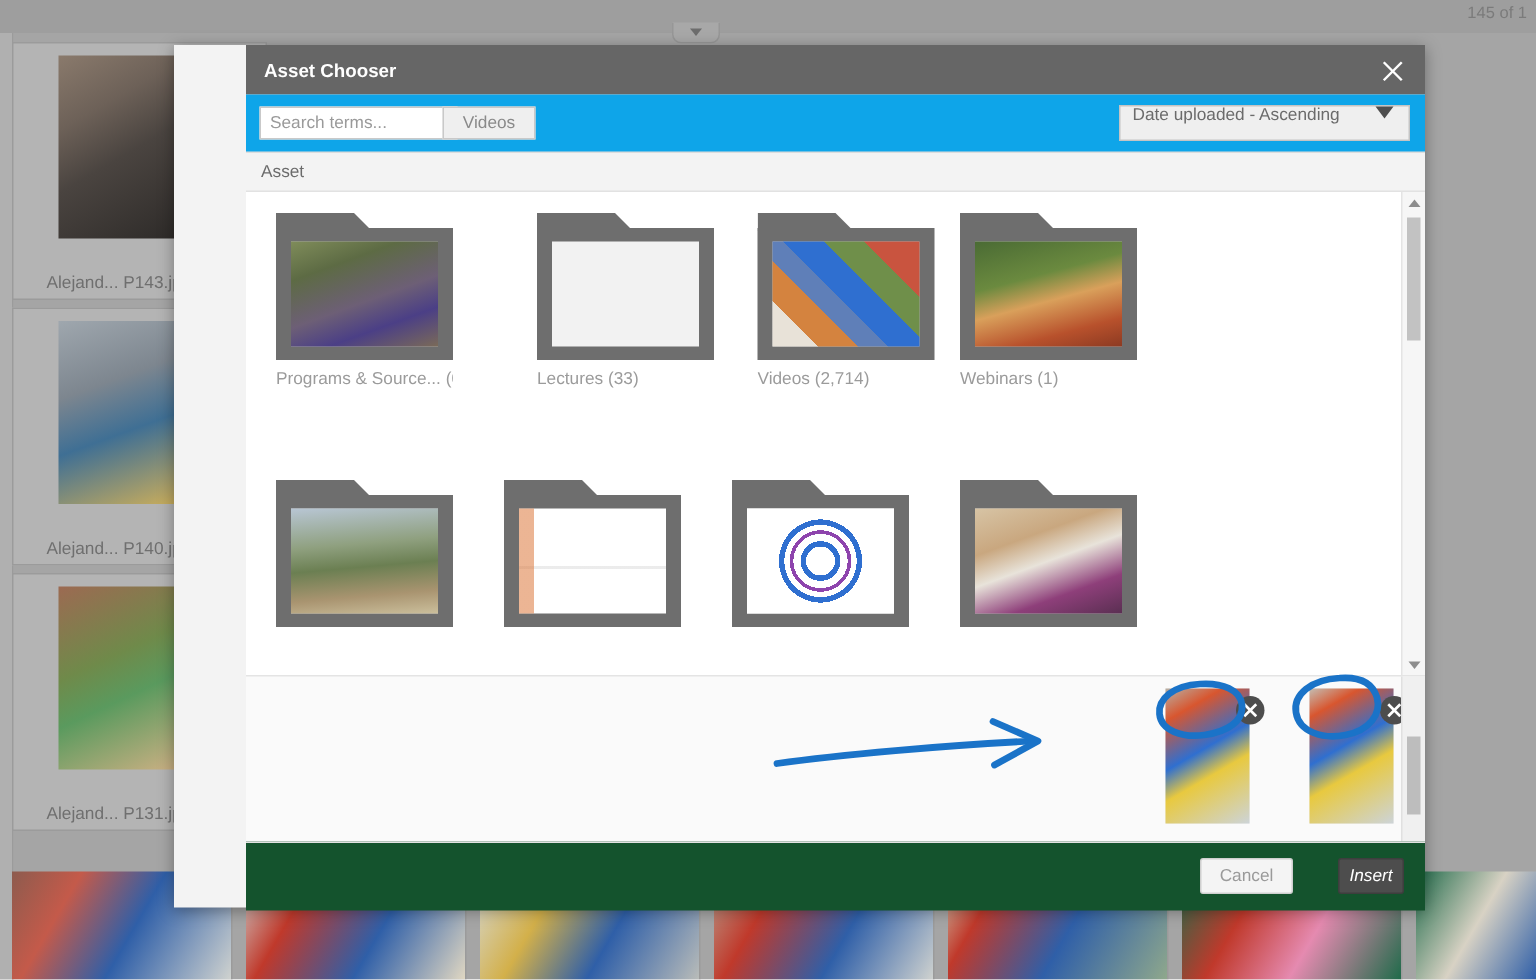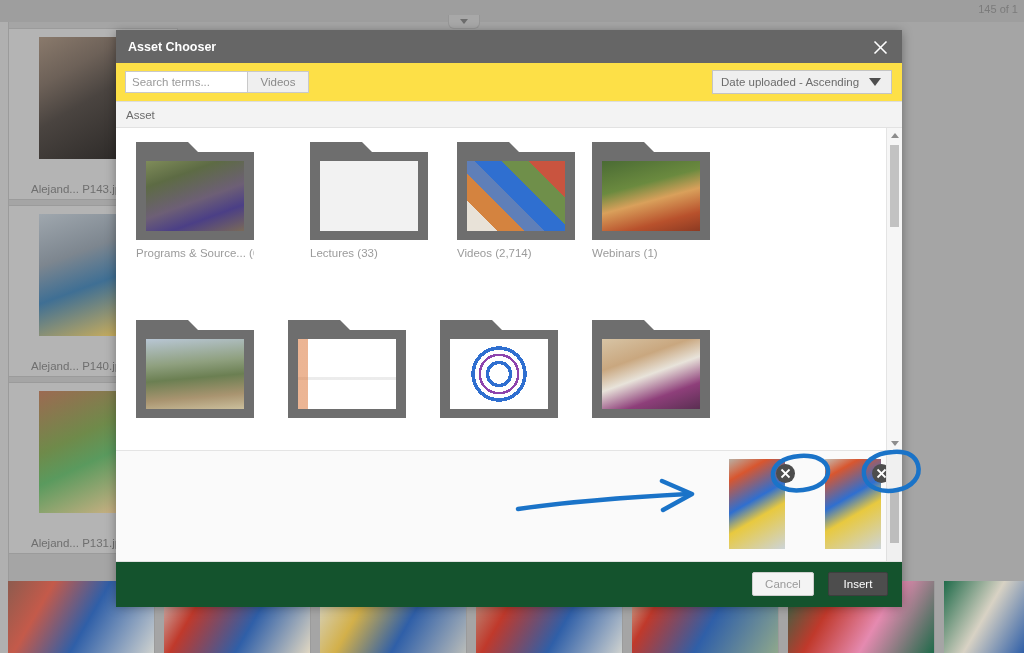--- a/index.html
+++ b/index.html
@@ -62,59 +62,60 @@
     border-right: 1px solid #9b9b9b;
     background-size: cover; background-position: center top;
   }
 
   
   .modal {
     position: absolute; left: 116px; top: 30px;
     width: 786px; height: 575px;
     background: #f3f3f3;
     box-shadow: 0 2px 10px rgba(0,0,0,.35);
+    padding-left: 48px;
   }
   .modal-header {
     position: relative; height: 33px; background: #666666;
     display: flex; align-items: center;
   }
   .modal-title {
     margin-left: 12px; color: #ffffff; font-size: 12.5px; font-weight: bold;
   }
   .modal-close {
     position: absolute; right: 10px; top: 5px;
     width: 24px; height: 24px; cursor: pointer;
     display: flex; align-items: center; justify-content: center;
   }
   .modal-close svg { display: block; }
 
   .toolbar {
-    position: relative; height: 38px; background: #fde047;
+    position: relative; height: 38px; background: #0ea5e9;
     border-bottom: 1px solid #dddddd;
   }
   .search-input {
     position: absolute; left: 9px; top: 8px;
     width: 132px; height: 22px; box-sizing: border-box;
     border: 1px solid #c9c9c9; background: #ffffff;
     font-family: "Liberation Sans", sans-serif; font-size: 11.5px;
     color: #444; padding: 0 6px; outline: none;
   }
   .search-input::placeholder { color: #9a9a9a; }
   .search-button {
     position: absolute; left: 131px; top: 8px;
     width: 62px; height: 22px; box-sizing: border-box;
     background: #efefef; border: 1px solid #c9c9c9;
     font-family: "Liberation Sans", sans-serif; font-size: 11.5px;
     color: #8a8a8a; cursor: pointer;
   }
   .sort-select {
     position: absolute; right: 10px; top: 7px;
-    width: 180px; height: 24px; box-sizing: border-box;
+    width: 194px; height: 24px; box-sizing: border-box;
     background: #efefef; border: 1px solid #c4c4c4;
-    display: flex; align-items: center; cursor: pointer;
+    display: flex; cursor: pointer;
   }
   .sort-label { margin-left: 8px; font-size: 11.5px; color: #6b6b6b; flex: 1; }
   .sort-caret {
     width: 0; height: 0; margin-right: 10px;
     border-left: 6px solid transparent; border-right: 6px solid transparent;
     border-top: 8px solid #4e4e4e;
   }
 
   .breadcrumb {
     height: 25px; background: #f3f3f3; border-bottom: 1px solid #e2e2e2;
@@ -211,22 +212,22 @@
   .btn {
     position: absolute; top: 10px; height: 24px;
     box-sizing: border-box; font-family: "Liberation Sans", sans-serif;
     font-size: 11.5px; cursor: pointer; border-radius: 2px;
   }
   .btn-cancel {
     right: 88px; width: 62px;
     background: #f4f4f4; border: 1px solid #cfcfcf; color: #9a9a9a;
   }
   .btn-insert {
-    right: 14px; width: 60px;
-    background: #4d4d4d; border: 1px solid #3e3e3e; color: #ffffff;
+    right: 14px; width: 44px;
+    background: #4d4d4d; border: 1px solid #3e3e3e; color: #ffffff; font-style: italic;
   }
 
   
   .ink {
     position: absolute; left: 0; top: 0; width: 1024px; height: 653px;
     pointer-events: none;
   }
 </style>
 </head>
 <body>

